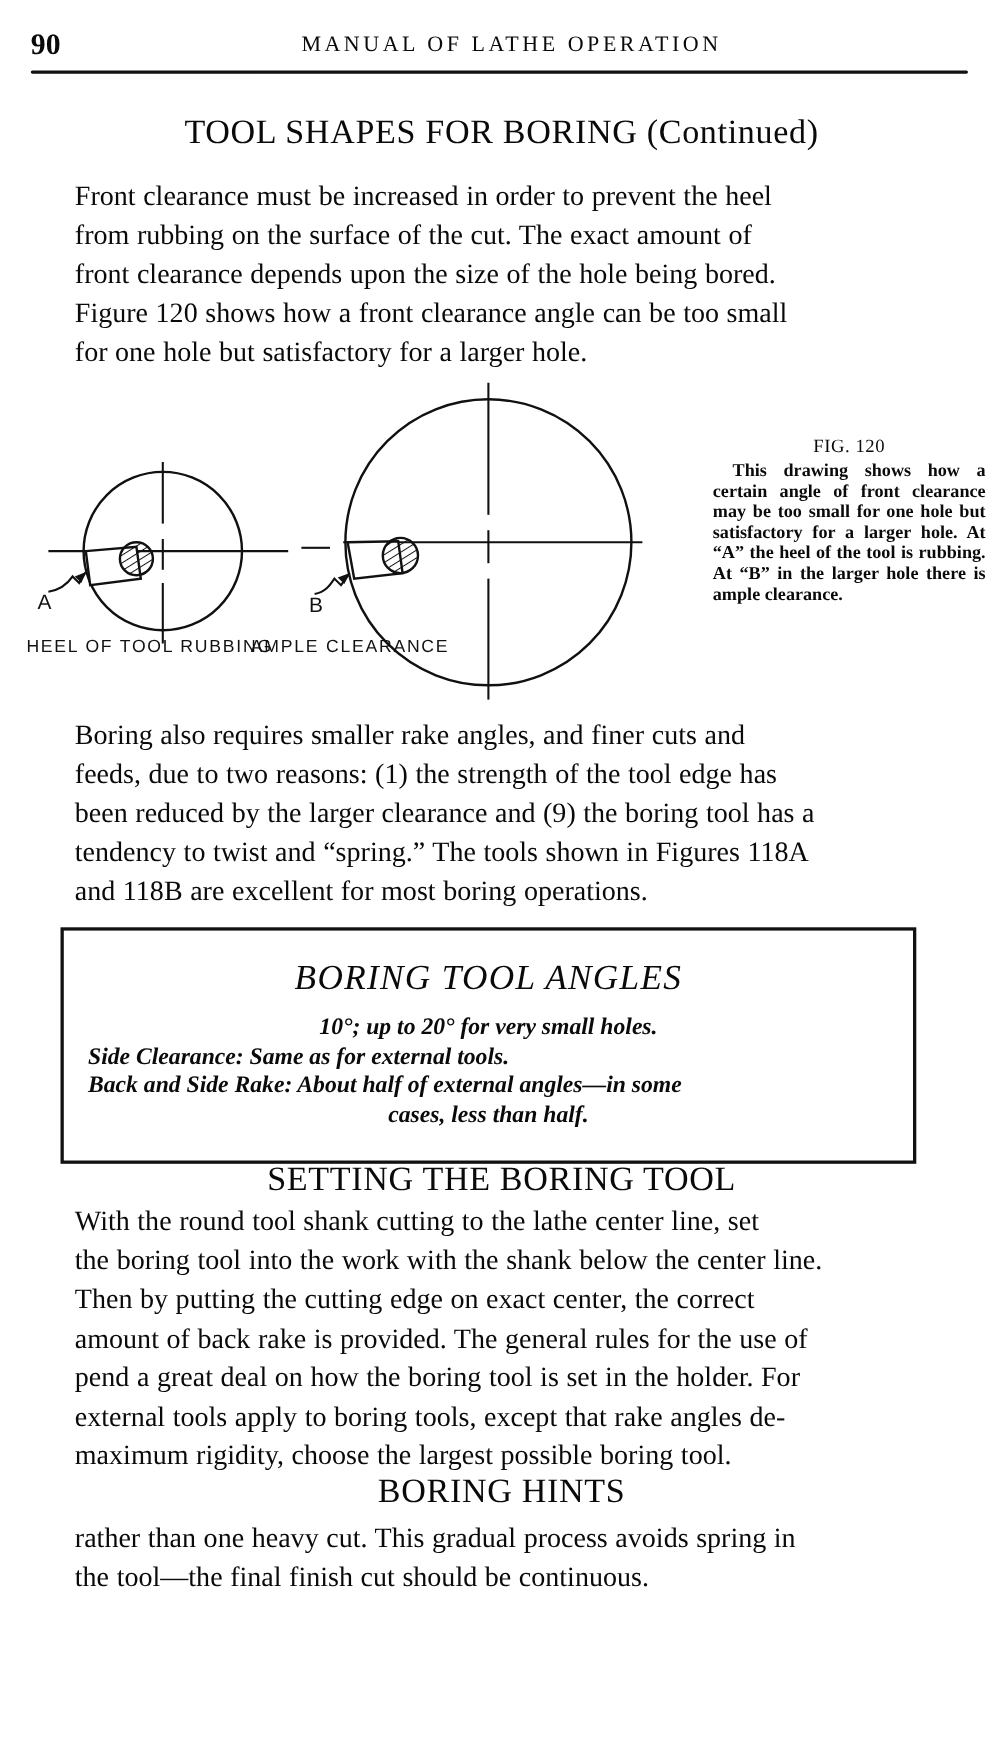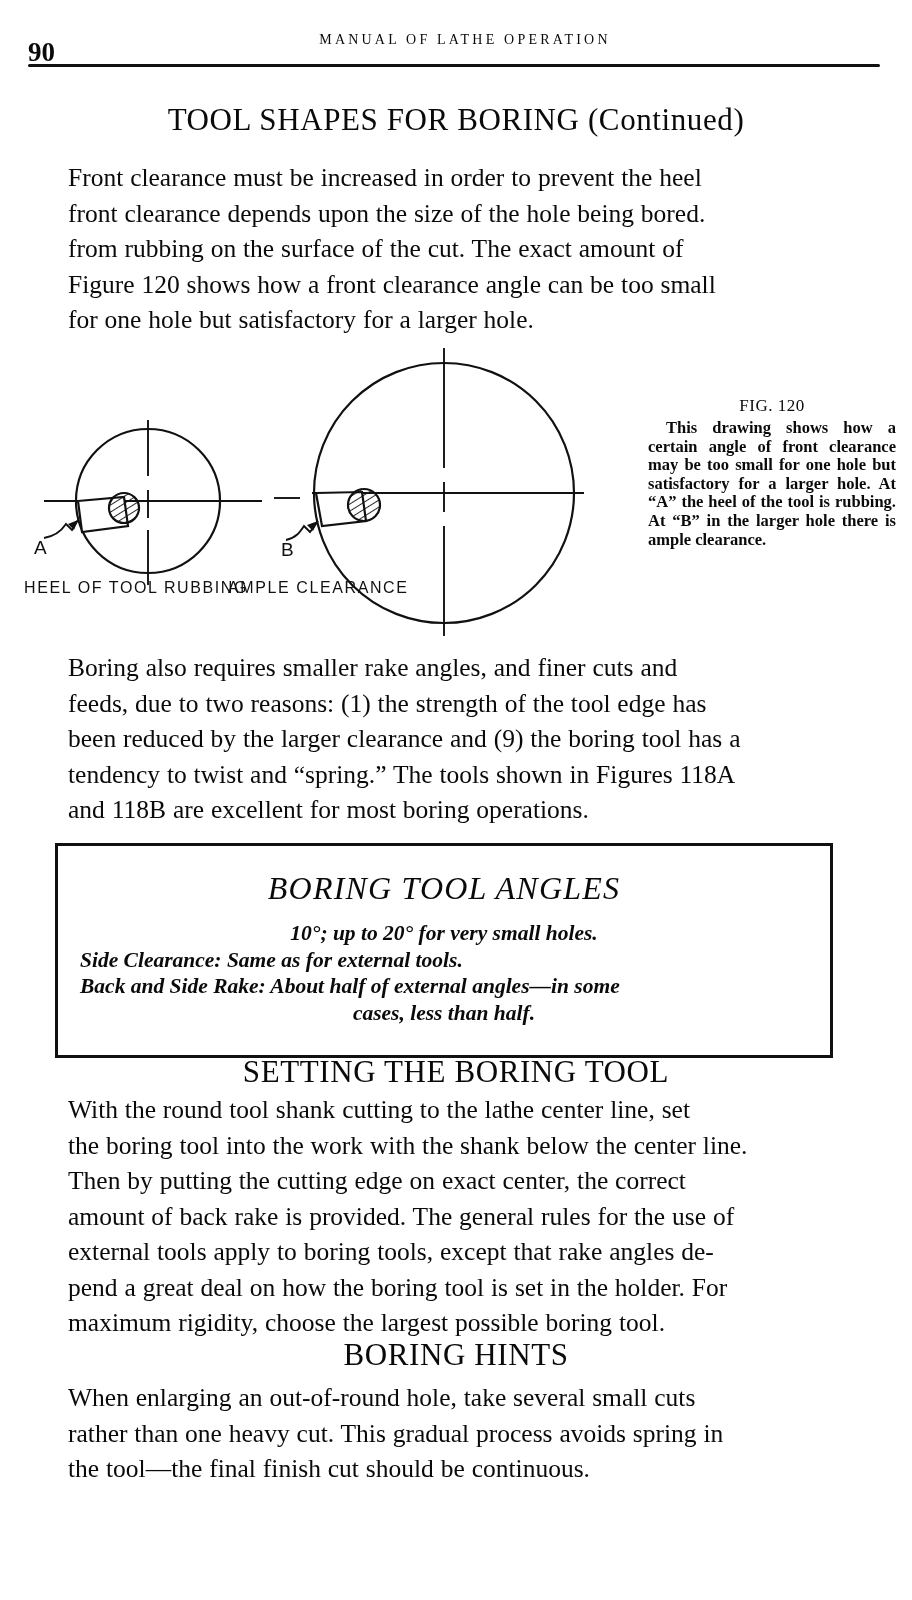--- a/index.html
+++ b/index.html
@@ -21,33 +21,33 @@
   .header {
     position: absolute;
     left: 0;
     top: 24px;
     width: 912px;
     height: 36px;
   }
   .page-number {
     position: absolute;
     left: 28px;
-    top: 12px;
+    top: 0;
     font-size: 27px;
     font-weight: bold;
     letter-spacing: 0px;
     line-height: 32px;
   }
   .running-title {
     position: absolute;
     left: 0;
     top: 2px;
     width: 912px;
     text-align: center;
-    font-size: 14px;
+    font-size: 20px;
     letter-spacing: 3.2px;
     line-height: 28px;
     padding-left: 18px;
     box-sizing: border-box;
   }
   .header-rule {
     position: absolute;
     left: 28px;
     top: 64px;
     width: 852px;
@@ -173,22 +173,22 @@
   <div class="header">
     <div class="page-number">90</div>
     <div class="running-title">MANUAL OF LATHE OPERATION</div>
   </div>
   <div class="header-rule"></div>
 
   <div class="section-title h-top">TOOL SHAPES FOR BORING (Continued)</div>
 
   <div class="body-par p1">
     <span>Front clearance must be increased in order to prevent the heel</span>
+    <span>from rubbing on the surface of the cut.   The exact amount of</span>
     <span>front clearance depends upon the size of the hole being bored.</span>
-    <span>from rubbing on the surface of the cut.   The exact amount of</span>
     <span>Figure 120 shows how a front clearance angle can be too small</span>
     <span>for one hole but satisfactory for a larger hole.</span>
   </div>
 
   <div class="figure">
     <svg width="912" height="300" viewBox="0 0 912 300" xmlns="http://www.w3.org/2000/svg">
       <defs>
         <pattern id="hatch" patternUnits="userSpaceOnUse" width="6" height="6" patternTransform="rotate(58)">
           <line x1="0" y1="0" x2="0" y2="6" stroke="#111" stroke-width="1.8"></line>
         </pattern>
@@ -265,26 +265,25 @@
     <div class="box-line center">cases, less than half.</div>
   </div>
 
   <div class="section-title h-set">SETTING THE BORING TOOL</div>
 
   <div class="body-par p3">
     <span>With the round tool shank cutting to the lathe center line, set</span>
     <span>the boring tool into the work with the shank below the center line.</span>
     <span>Then by putting the cutting edge on exact center, the correct</span>
     <span>amount of back rake is provided.   The general rules for the use of</span>
+    <span>pend a great deal on how the boring tool is set in the holder.   For</span>
     <span>external tools apply to boring tools, except that rake angles de-</span>
-    <span>pend a great deal on how the boring tool is set in the holder.   For</span>
     <span>maximum rigidity, choose the largest possible boring tool.</span>
   </div>
 
   <div class="section-title h-hints">BORING HINTS</div>
 
   <div class="body-par p4">
-    <span>When enlarging an out-of-round hole, take several small cuts</span>
     <span>rather than one heavy cut.   This gradual process avoids spring in</span>
     <span>the tool—the final finish cut should be continuous.</span>
   </div>
 
 </div>
 
 </body></html>

